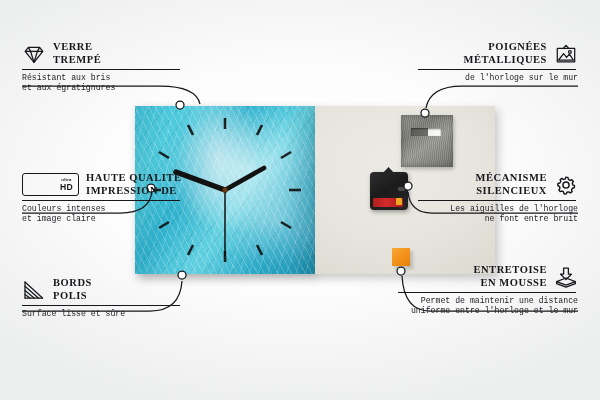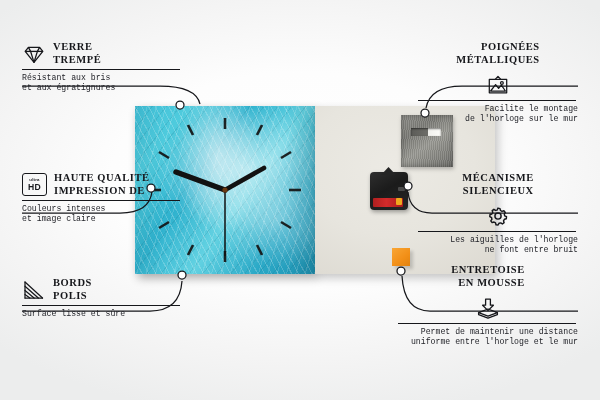--- a/index.html
+++ b/index.html
@@ -85,21 +85,21 @@
     background:linear-gradient(140deg,#f9a635 0%,#f28f17 60%,#e0820f 100%);
     box-shadow:3px 3px 3px rgba(0,0,0,.16);
   }
 
   
   #lines{position:absolute;left:0;top:0;width:600px;height:400px;pointer-events:none;}
 
   
   .feature{position:absolute;}
   .feature .row{display:flex;align-items:center;gap:7px;}
-  .feature.right .row{justify-content:flex-end;flex-direction:column;}
+  .feature.right .row{justify-content:flex-end;}
   .title{
     font-family:"Liberation Serif", serif;
     font-weight:bold;font-size:10.5px;letter-spacing:.55px;
     color:#15161a;line-height:12.5px;text-transform:uppercase;
     white-space:nowrap;
   }
   .feature.right .title{text-align:right;}
   .rule{height:1px;background:#16171b;margin:3px 0 3px 0;}
   .desc{
     font-family:Liberation Mono, monospace;
@@ -107,20 +107,21 @@
   }
   .feature.right .desc{text-align:right;}
   .ico{width:24px;height:22px;flex:0 0 24px;display:block;}
 
   
   .hd-badge{
     width:23px;height:21px;flex:0 0 23px;
     border:1.4px solid #16171b;border-radius:3px;
     display:flex;flex-direction:column;align-items:center;justify-content:center;
     line-height:1;
+    padding-left:32px;
   }
   .hd-badge .u{font-family:"Liberation Sans",sans-serif;font-size:4.3px;font-weight:bold;letter-spacing:.2px;color:#16171b;}
   .hd-badge .h{font-family:"Liberation Sans",sans-serif;font-size:8.6px;font-weight:bold;letter-spacing:.2px;color:#16171b;margin-top:.5px;}
 </style>
 </head>
 <body>
 
 <div id="stage">
 
   <div class="photo" id="clock-photo"></div>
@@ -249,21 +250,20 @@
       <svg class="ico" viewBox="0 0 24 22">
         <g fill="none" stroke="#16171b" stroke-width="1.25" stroke-linejoin="round">
           <path d="M9.2 5.4 L12 2.4 L14.8 5.4"></path>
           <rect x="3.3" y="5.4" width="17.4" height="13.4"></rect>
           <path d="M4.6 17 L9.6 10.6 L12.6 14.4 L15.4 11.1 L19.4 17 Z"></path>
           <circle cx="15.9" cy="8.9" r="1.4"></circle>
         </g>
       </svg>
     </div>
     <div class="rule" style="width:158px;"></div>
-    <div class="desc">Facilite le montage</div>
     <div class="desc">de l'horloge sur le mur</div>
   </div>
 
   <div class="feature right" style="left:418px;top:172px;width:160px;">
     <div class="row">
       <div>
         <div class="title">MÉCANISME</div>
         <div class="title">SILENCIEUX</div>
       </div>
       <svg class="ico" viewBox="0 0 24 22">

